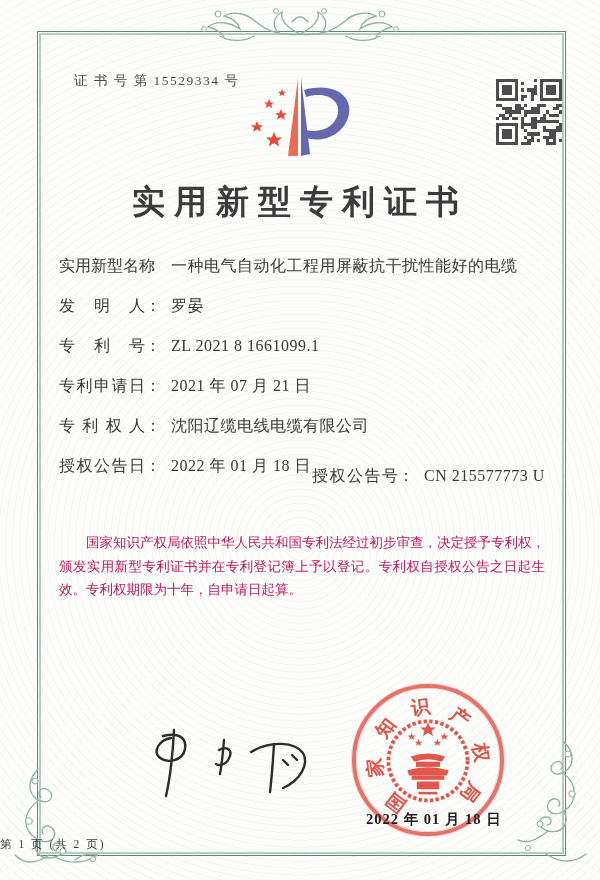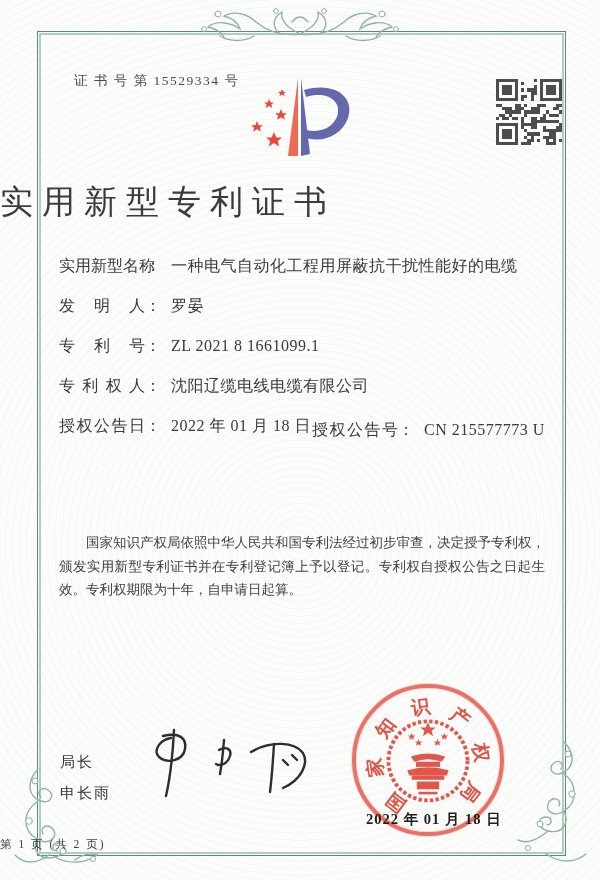--- a/index.html
+++ b/index.html
@@ -8,31 +8,31 @@
   .paper::before{content:'';position:absolute;inset:0;
     background:repeating-radial-gradient(circle at 50% 62%, rgba(150,190,170,.09) 0 1px, transparent 1px 7px);
     pointer-events:none;}
   
   .frame{position:absolute;left:37px;top:31px;width:527px;height:823px;border:1px solid #5d8a76;}
   .frame::before{content:'';position:absolute;inset:1px;border:2px solid #b2cdbf;}
   
   .cert-no{position:absolute;left:74px;top:72px;font-size:13.5px;color:#4a4a4a;letter-spacing:1.5px;}
   .logo{position:absolute;left:242px;top:74px;width:118px;height:90px;}
   .qr{position:absolute;left:496px;top:79px;width:66px;height:66px;}
-  .title{position:absolute;left:0;top:180px;width:100%;
-    font-size:33px;letter-spacing:9px;color:#3b3b3b;font-weight:400;}
+  .title{position:absolute;left:0;top:180px;width:100%;text-align:center;
+    font-size:33px;letter-spacing:9px;color:#3b3b3b;font-weight:700;}
   
   .fields{position:absolute;left:59px;top:256px;width:486px;font-size:16px;color:#3a3a3a;}
   .row{height:40px;position:relative;white-space:nowrap;}
   .lbl{display:inline-block;width:86px;text-align:justify;text-align-last:justify;vertical-align:top;}
   .val{margin-left:10px;letter-spacing:.5px;}
-  .pair2{position:absolute;left:253px;top:4px;}
+  .pair2{position:absolute;left:253px;top:10px;}
   
   .paras{position:absolute;left:59px;top:531px;width:486px;font-size:13.5px;line-height:23.5px;
-    color:#404040;text-align:justify;}
+    color:#be185d;text-align:justify;}
   .paras p{margin:0;text-indent:2em;}
   
   .signer{position:absolute;left:60px;top:747px;font-size:15px;color:#333;line-height:31px;letter-spacing:2px;}
   .autograph{position:absolute;left:133px;top:722px;width:190px;height:88px;}
   
   .seal{position:absolute;left:352px;top:684px;width:144px;height:144px;border-radius:50%;
     border:4px solid rgba(226,84,71,.82);
     box-shadow:0 0 0 1px rgba(226,84,71,.22), inset 0 0 0 1px rgba(226,84,71,.2);}
   .seal-ring{position:absolute;inset:0;transform:rotate(-8deg);}
   .seal-ring span{position:absolute;left:50%;top:50%;font-size:19px;font-weight:700;color:#dd5347;
@@ -344,38 +344,37 @@
     <div class="row">
       <span class="lbl">实用新型名称</span><span>：</span><span class="val">一种电气自动化工程用屏蔽抗干扰性能好的电缆</span>
     </div>
     <div class="row">
       <span class="lbl">发明人</span><span>：</span><span class="val">罗晏</span>
     </div>
     <div class="row">
       <span class="lbl">专利号</span><span>：</span><span class="val">ZL 2021 8 1661099.1</span>
     </div>
     <div class="row">
+      <span class="lbl">专利申请日</span><span>：</span><span class="val">2021 年 07 月 21 日</span>
+    </div>
+    <div class="row">
       <span class="lbl">专利权人</span><span>：</span><span class="val">沈阳辽缆电线电缆有限公司</span>
     </div>
     <div class="row">
       <span class="lbl">授权公告日</span><span>：</span><span class="val">2022 年 01 月 18 日</span>
       <span class="pair2">
         <span class="lbl">授权公告号</span><span>：</span><span class="val">CN 215577773 U</span>
       </span>
     </div>
   </div>
 
   <div class="paras">
     <p>国家知识产权局依照中华人民共和国专利法经过初步审查，决定授予专利权，颁发实用新型专利证书并在专利登记簿上予以登记。专利权自授权公告之日起生效。专利权期限为十年，自申请日起算。</p>
   </div>
 
-  <div class="signer">
-    <div>局长</div>
-    <div>申长雨</div>
-  </div>
 
   <svg class="autograph" viewBox="0 0 190 88" fill="none" stroke="#2d2d2d" stroke-width="2.4" stroke-linecap="round">
     <path d="M30,14 C46,10 54,16 52,27 C50,39 34,42 26,35 C20,29 26,18 38,16"></path>
     <path d="M41,8 C40,28 38,52 33,74"></path>
     <path d="M86,28 C93,24 99,27 97,34 C95,41 88,45 83,42"></path>
     <path d="M91,18 C90,30 89,42 87,52"></path>
     <path d="M118,30 C138,18 162,20 170,31 C176,42 168,58 150,66"></path>
     <path d="M141,22 C140,38 139,54 137,70"></path>
     <path d="M150,38 l5,5"></path>
     <path d="M159,33 l5,5"></path>

